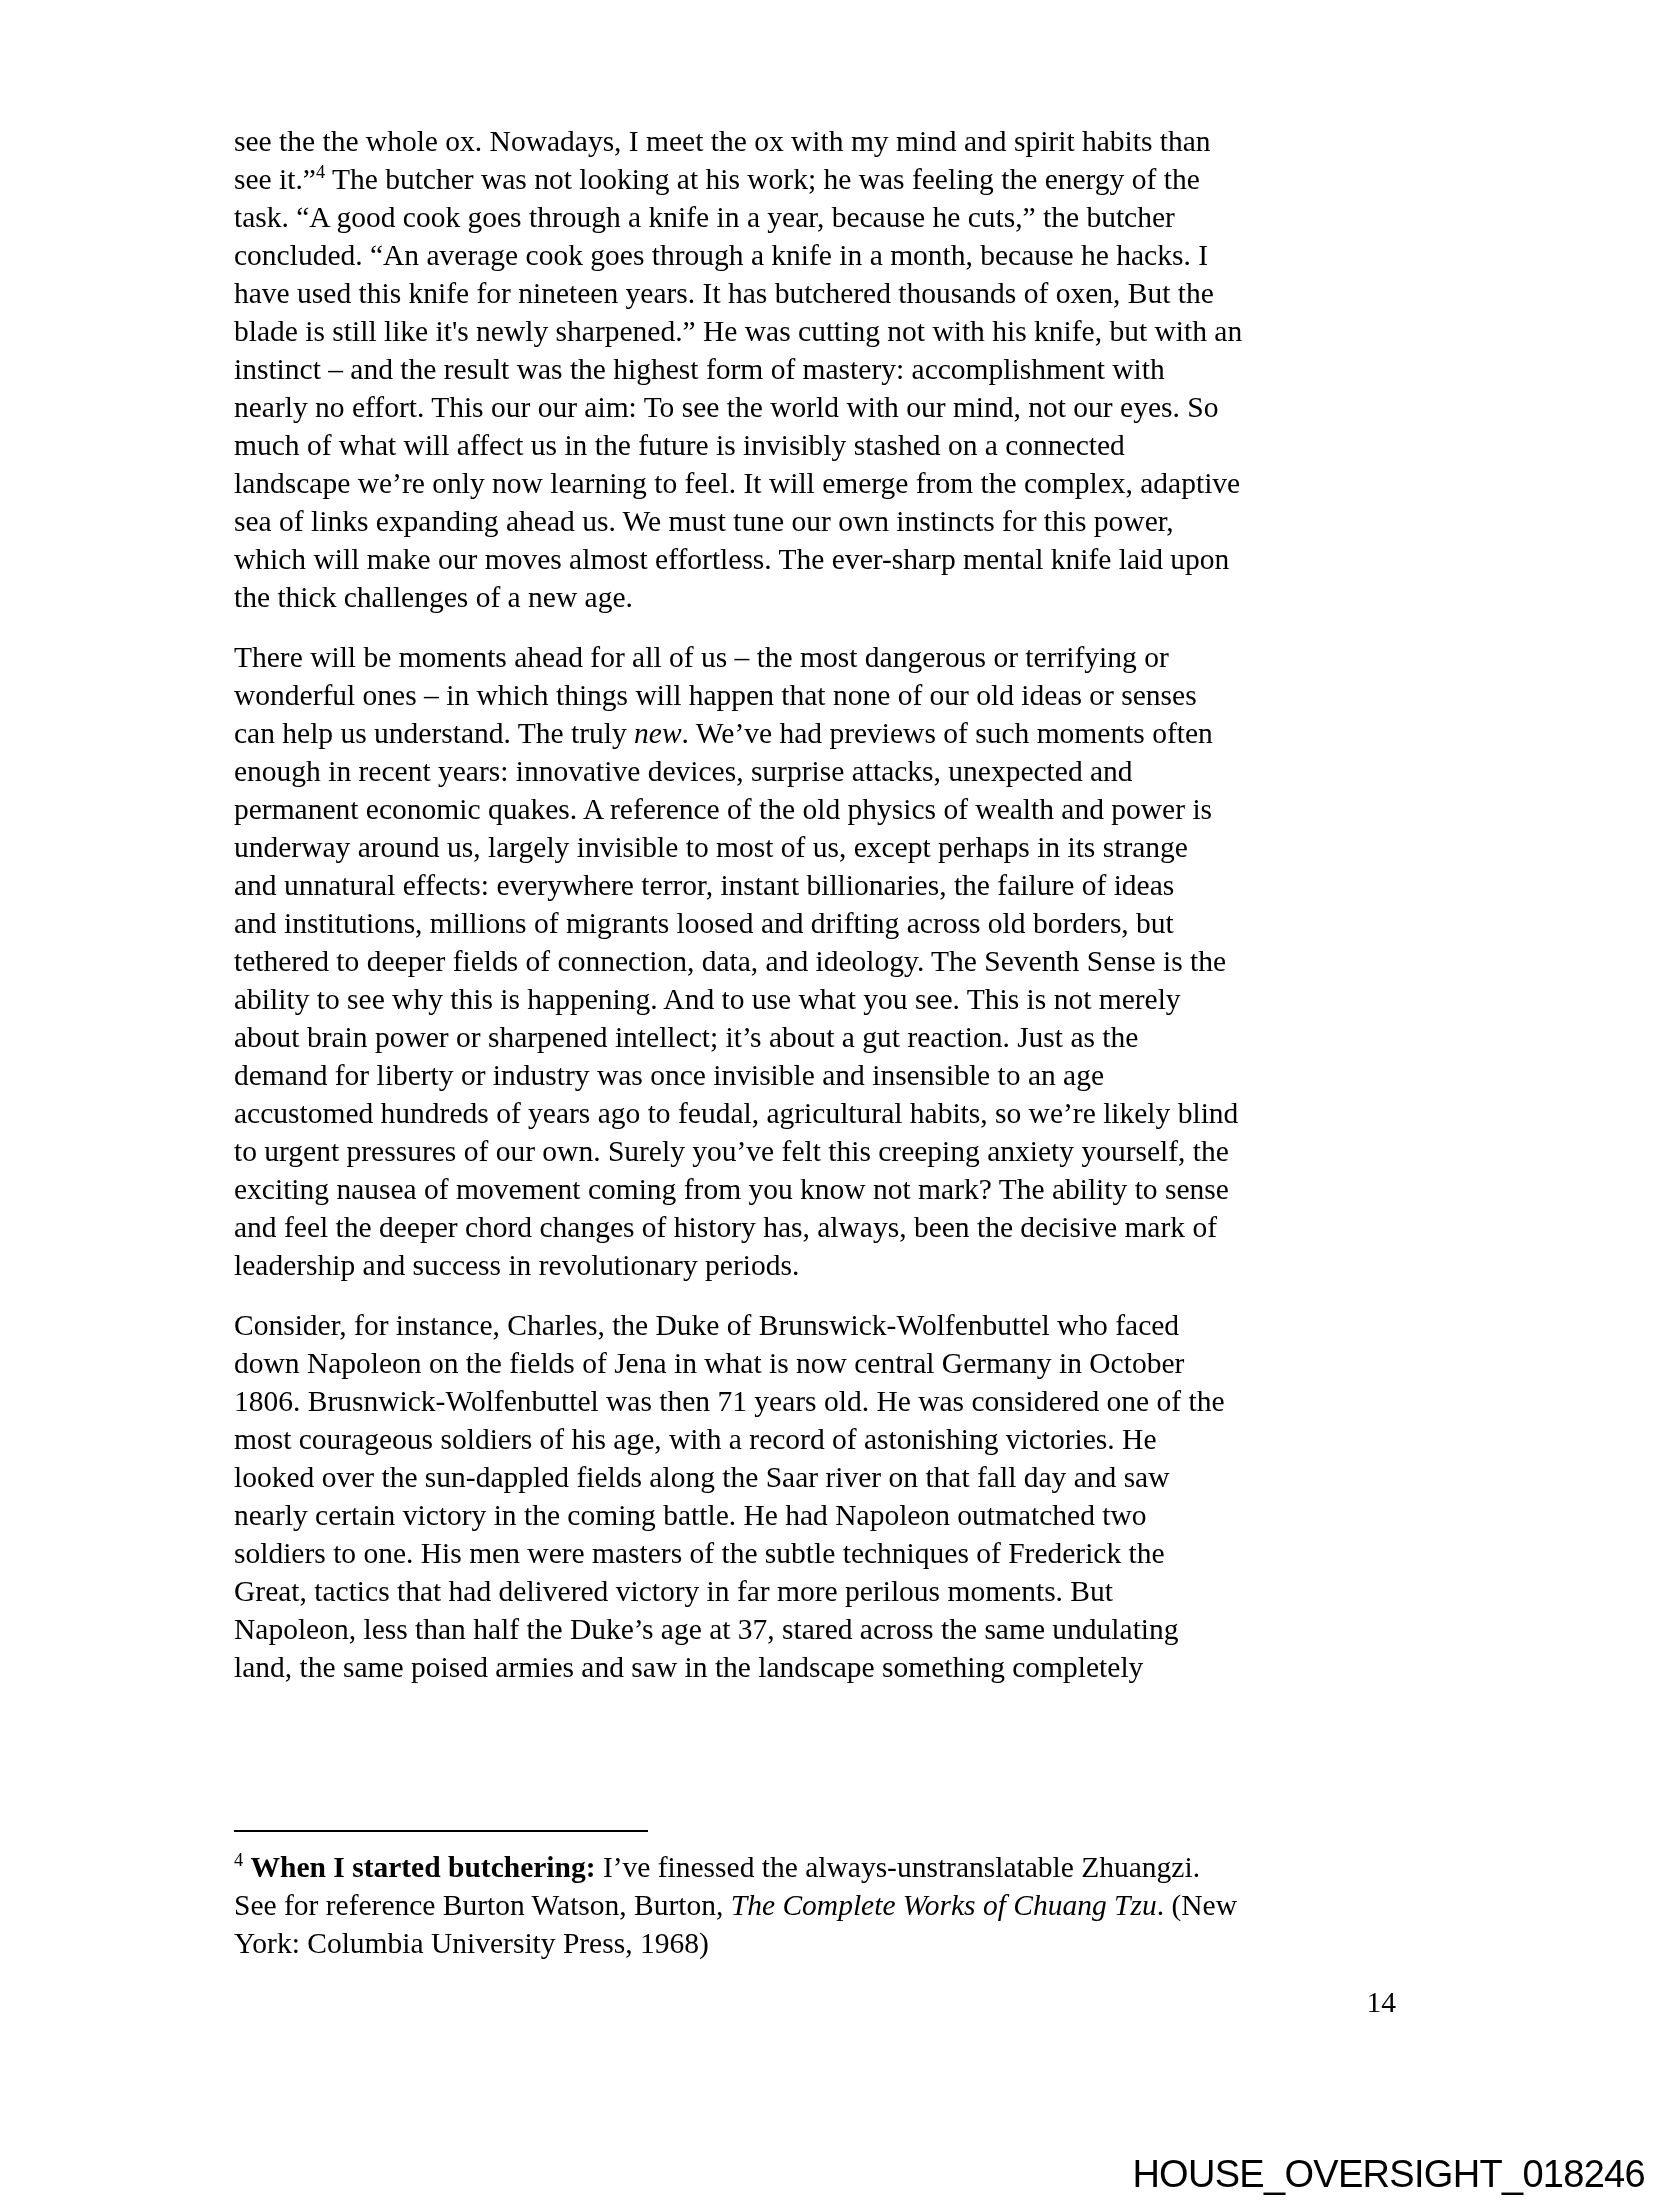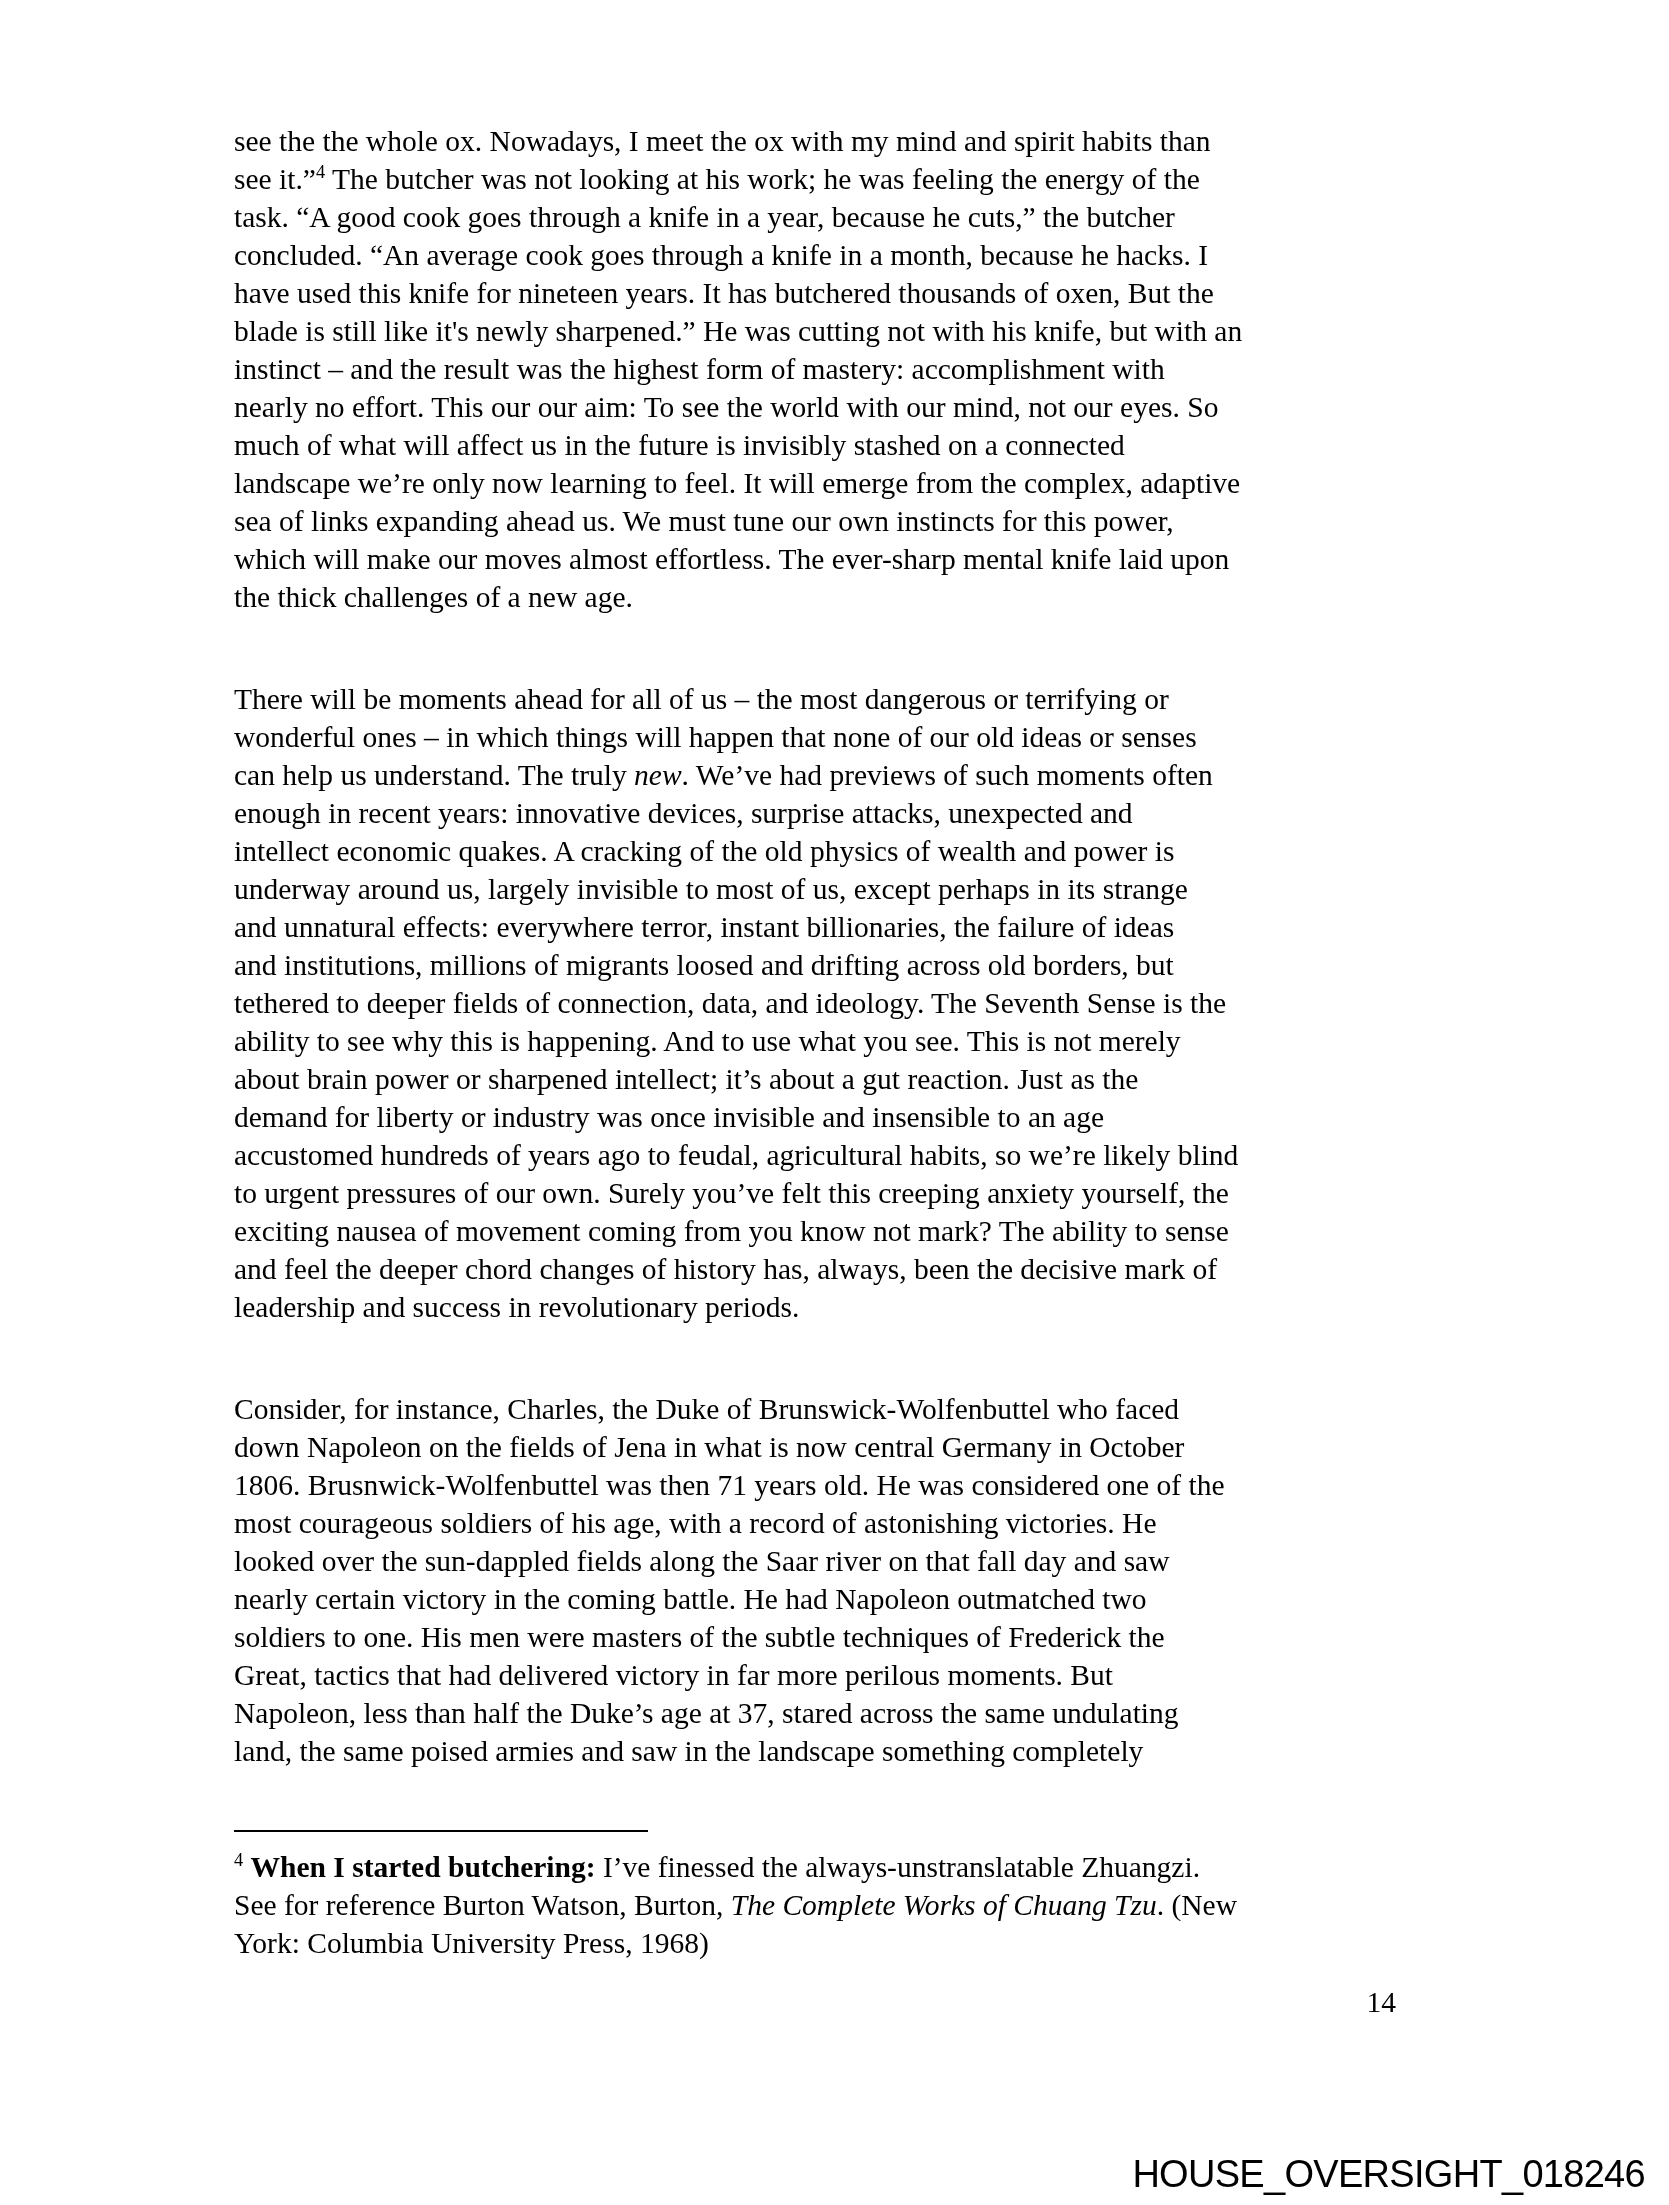--- a/index.html
+++ b/index.html
@@ -9,21 +9,21 @@
     background:#ffffff;
     font-family:"Liberation Serif", serif;
     color:#000;
     overflow:hidden;
   }
   #body-text{
     position:absolute;
     left:234px;top:122px;
     width:1244px;
   }
-  .para + .para{margin-top:64px;}
+  .para + .para{margin-top:22px;}
   .line{
     font-size:29.5px;
     line-height:38px;
     height:38px;
     white-space:pre;
     letter-spacing:0px;
   }
   .sup{
     font-size:62%;
     vertical-align:super;
@@ -78,21 +78,21 @@
         <div class="line"><span>landscape we’re only now learning to feel. It will emerge from the complex, adaptive</span></div>
         <div class="line"><span>sea of links expanding ahead us. We must tune our own instincts for this power,</span></div>
         <div class="line"><span>which will make our moves almost effortless. The ever-sharp mental knife laid upon</span></div>
         <div class="line"><span>the thick challenges of a new age.</span></div>
       </div>
       <div class="para">
         <div class="line"><span>There will be moments ahead for all of us – the most dangerous or terrifying or</span></div>
         <div class="line"><span>wonderful ones – in which things will happen that none of our old ideas or senses</span></div>
         <div class="line"><span>can help us understand. The truly </span><span class="i">new</span><span>. We’ve had previews of such moments often</span></div>
         <div class="line"><span>enough in recent years: innovative devices, surprise attacks, unexpected and</span></div>
-        <div class="line"><span>intellect economic quakes. A cracking of the old physics of wealth and power is</span></div>
+        <div class="line"><span>permanent economic quakes. A reference of the old physics of wealth and power is</span></div>
         <div class="line"><span>underway around us, largely invisible to most of us, except perhaps in its strange</span></div>
         <div class="line"><span>and unnatural effects: everywhere terror, instant billionaries, the failure of ideas</span></div>
         <div class="line"><span>and institutions, millions of migrants loosed and drifting across old borders, but</span></div>
         <div class="line"><span>tethered to deeper fields of connection, data, and ideology. The Seventh Sense is the</span></div>
         <div class="line"><span>ability to see why this is happening. And to use what you see. This is not merely</span></div>
         <div class="line"><span>about brain power or sharpened intellect; it’s about a gut reaction. Just as the</span></div>
         <div class="line"><span>demand for liberty or industry was once invisible and insensible to an age</span></div>
         <div class="line"><span>accustomed hundreds of years ago to feudal, agricultural habits, so we’re likely blind</span></div>
         <div class="line"><span>to urgent pressures of our own. Surely you’ve felt this creeping anxiety yourself, the</span></div>
         <div class="line"><span>exciting nausea of movement coming from you know not mark? The ability to sense</span></div>

